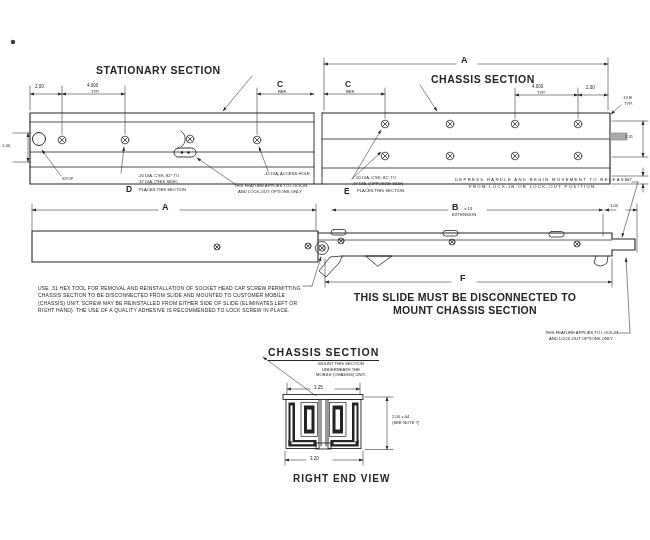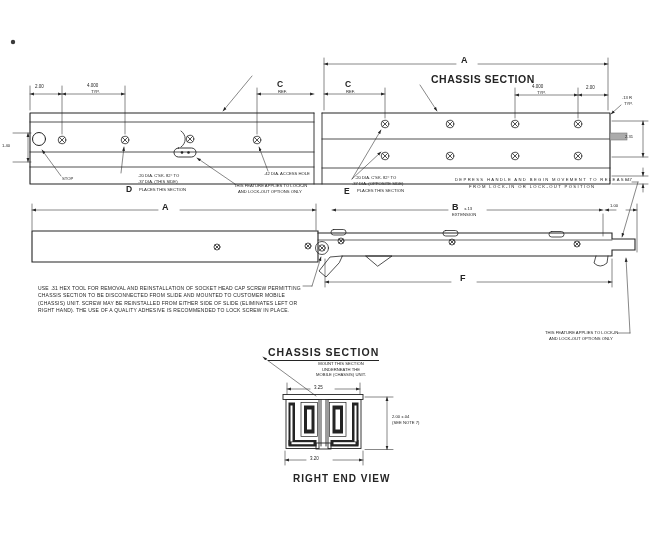--- a/index.html
+++ b/index.html
@@ -187,20 +187,21 @@
           <rect x="354.5" y="405.5" width="2" height="36"></rect>
           <rect x="333.5" y="442.2" width="22" height="2"></rect>
           <rect x="335.5" y="409.5" width="4.5" height="20"></rect>
         </g>
         <rect x="301" y="402.5" width="16.5" height="34" stroke-width="0.7"></rect>
         <rect x="329.5" y="402.5" width="16.5" height="34" stroke-width="0.7"></rect>
       </g>
     </g>
   </svg>
 
+  <span class="t title" style="left:96px; top:64px;">STATIONARY SECTION</span>
   <span class="t title" style="left:431px; top:73px;">CHASSIS SECTION</span>
   <span class="t letter" style="left:461px; top:55px;">A</span>
 
   <span class="t s45" style="left:35px; top:84px;">2.00</span>
   <span class="t s45" style="left:87px; top:83px;">4.000</span>
   <span class="t s42" style="left:91px; top:89px;">TYP.</span>
   <span class="t letter8" style="left:277px; top:79px;">C</span>
   <span class="t s42" style="left:278px; top:89px;">REF.</span>
   <span class="t letter8" style="left:345px; top:79px;">C</span>
   <span class="t s42" style="left:346px; top:89px;">REF.</span>
@@ -239,20 +240,24 @@
   <span class="t s42" style="left:610px; top:202.5px;">1.00</span>
   <span class="t letter" style="left:460px; top:272.5px;">F</span>
 
   <div class="t s5 block note-block" style="left:38px; top:285px;">
     <span>USE .31 HEX TOOL FOR REMOVAL AND REINSTALLATION OF SOCKET HEAD CAP SCREW PERMITTING</span>
     <span>CHASSIS SECTION TO BE DISCONNECTED FROM SLIDE AND MOUNTED TO CUSTOMER MOBILE</span>
     <span>(CHASSIS) UNIT.  SCREW MAY BE REINSTALLED FROM EITHER SIDE OF SLIDE (ELIMINATES LEFT OR</span>
     <span>RIGHT HAND).  THE USE OF A QUALITY ADHESIVE IS RECOMMENDED TO LOCK SCREW IN PLACE.</span>
   </div>
 
+  <div class="t warn block" style="left:320px; top:291px; width:290px;">
+    <span>THIS SLIDE MUST BE DISCONNECTED TO</span>
+    <span>MOUNT CHASSIS SECTION</span>
+  </div>
 
   <span class="t s42" style="left:545px; top:330px;">THIS FEATURE APPLIES TO LOCK-IN</span>
   <span class="t s42" style="left:549px; top:336px;">AND LOCK-OUT OPTIONS ONLY</span>
 
   <span class="t title-u" style="left:268px; top:346px;">CHASSIS SECTION</span>
   <div class="t s42 block ctr" style="left:310px; top:361px; width:62px; line-height:1.35;">
     <span>MOUNT THIS SECTION</span>
     <span>UNDERNEATH THE</span>
     <span>MOBILE (CHASSIS) UNIT.</span>
   </div>

